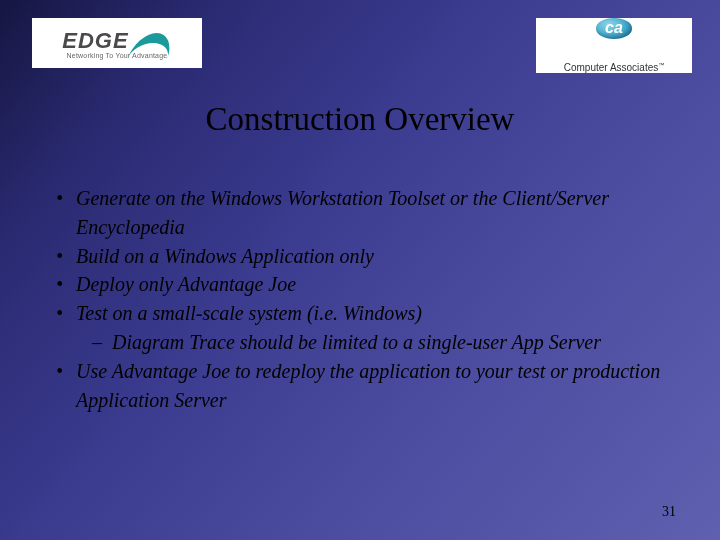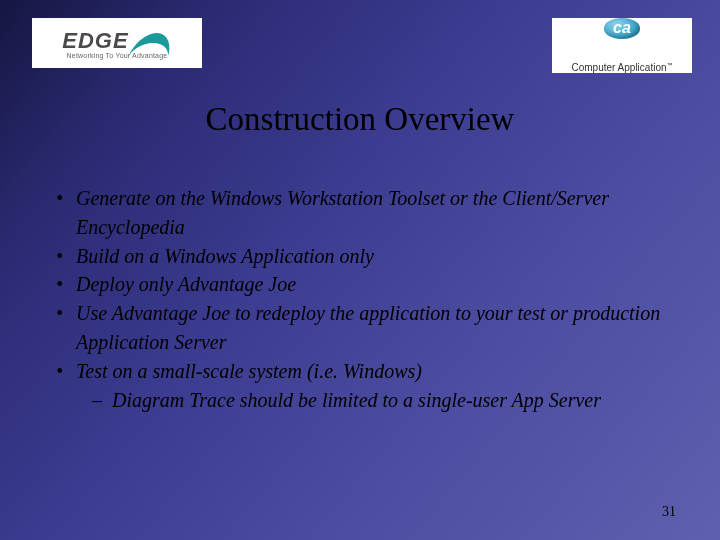--- a/index.html
+++ b/index.html
@@ -43,21 +43,21 @@
   }
   .edge-swoosh::before {
     content: ""; position: absolute; width: 40px; height: 16px;
     border-top: 10px solid #1a9a9a; border-radius: 50% 50% 0 0 / 100% 100% 0 0;
     top: 4px; left: 0; transform: skewX(-20deg);
   }
   .edge-tag {
     font-size: 7px; color: #666; margin-top: -2px; letter-spacing: 0.2px;
   }
   .logo-right {
-    width: 140px;
+    width: 156px;
     height: 55px;
     flex-direction: column;
     font-family: Arial, sans-serif;
     gap: 20px;
   }
   .ca-oval {
     width: 36px; height: 26px; border-radius: 50%;
     background: radial-gradient(ellipse at 35% 30%, #8fd4e8 0%, #3fa8cc 55%, #1c7aa0 100%);
     display: flex; align-items: center; justify-content: center;
     color: #fff; font-weight: bold; font-size: 16px; font-style: italic;
@@ -105,32 +105,32 @@
       <span class="edge-text">EDGE</span>
       <span class="edge-swoosh"></span>
     </div>
     <div class="edge-tag">Networking To Your Advantage</div>
   </div>
   <div class="logo-box logo-right">
     <div class="ca-oval">
       <span>ca</span>
     </div>
     <div class="ca-text">
-      <span>Computer Application</span><span class="ca-tm">™</span>
+      <span>Computer Associates</span><span class="ca-tm">™</span>
     </div>
   </div>
 </div>
 
 <h1 class="title">Construction Overview</h1>
 
 <div class="body-list">
   <ul class="lvl1" id="bullet-root">
       <li>Generate on the Windows Workstation Toolset or the Client/Server Encyclopedia</li>
       <li>Build on a Windows Application only</li>
       <li>Deploy only Advantage Joe</li>
-      <li>Use Advantage Joe to redeploy the application to your test or production Application Server</li>
       <li>Test on a small-scale system (i.e. Windows)<ul class="lvl2">
           <li>Diagram Trace should be limited to a single-user App Server</li>
         </ul></li>
+      <li>Use Advantage Joe to redeploy the application to your test or production Application Server</li>
     </ul>
 </div>
 
 <div class="pagenum">31</div>
 
 </body></html>

